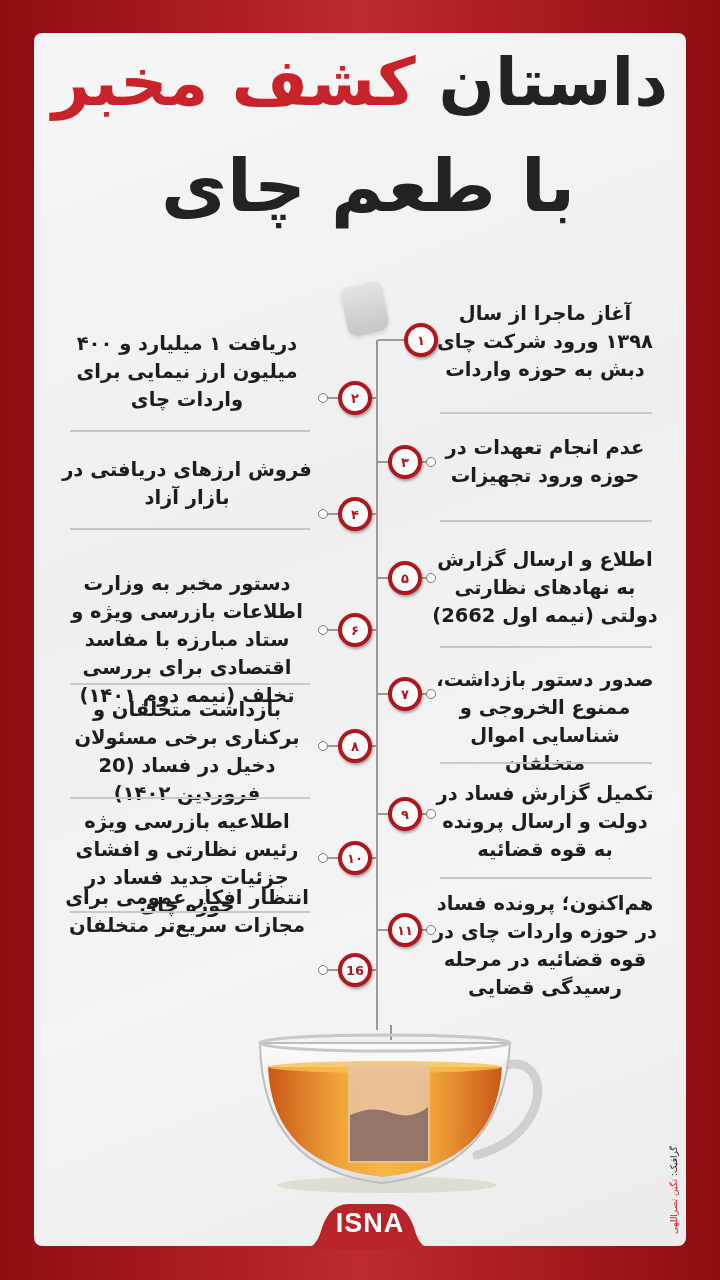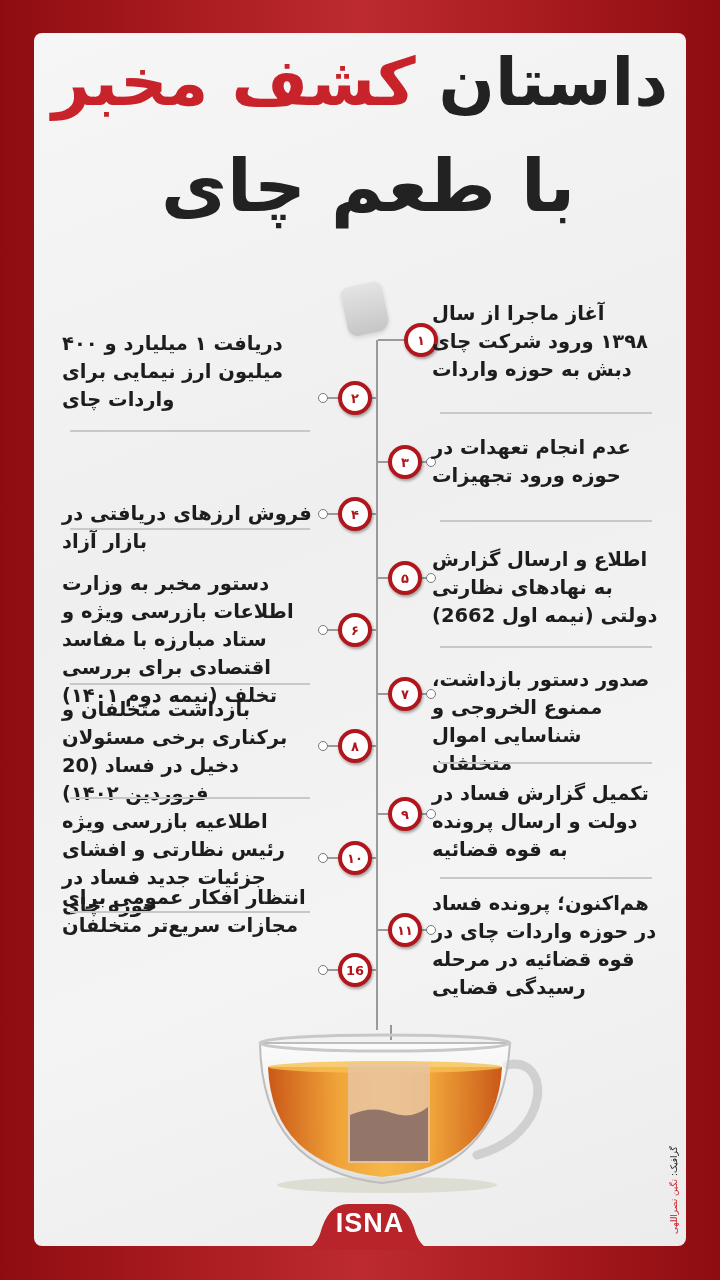--- a/index.html
+++ b/index.html
@@ -27,21 +27,21 @@
     position:absolute; left:376px; top:340px; width:2px; height:690px; background:#9a9a9a;
   }
   .teabag-top {
     position:absolute; left:344px; top:284px; width:42px; height:50px;
     background: linear-gradient(180deg, #e4e4e4, #c6c6c6);
     border-radius:8px 8px 12px 10px;
     transform: rotate(-12deg);
     box-shadow: 0 2px 4px rgba(0,0,0,.12);
   }
   .item {
-    position:absolute; direction:rtl; text-align:left;
+    position:absolute; direction:rtl; text-align:center;
     color:#1d1d1d; font-size:19.5px; line-height:28px; font-weight:bold;
   }
   .item.right { left:432px; width:226px; }
   .item.left { left:62px; width:250px; }
   .divider {
     position:absolute; height:2px; background:#c8c8c8;
   }
   .divider.right { left:440px; width:212px; }
   .divider.left { left:70px; width:240px; }
 
@@ -104,21 +104,21 @@
 
 <div class="connector" style="left:378px;top:461px;width:50px;"></div>
 <div class="marker" style="left:388px;top:445px;">۳</div>
 <div class="dot" style="left:426px;top:457px;"></div>
 <div class="item right" style="top:434px;">عدم انجام تعهدات در حوزه ورود تجهیزات</div>
 <div class="divider right" style="top:520px;"></div>
 
 <div class="dot" style="left:318px;top:509px;"></div>
 <div class="connector" style="left:328px;top:513px;width:48px;"></div>
 <div class="marker" style="left:338px;top:497px;">۴</div>
-<div class="item left" style="top:456px;margin-top:44px;">فروش ارزهای دریافتی در بازار آزاد</div>
+<div class="item left" style="top:456px;">فروش ارزهای دریافتی در بازار آزاد</div>
 <div class="divider left" style="top:528px;"></div>
 
 <div class="connector" style="left:378px;top:577px;width:50px;"></div>
 <div class="marker" style="left:388px;top:561px;">۵</div>
 <div class="dot" style="left:426px;top:573px;"></div>
 <div class="item right" style="top:546px;">اطلاع و ارسال گزارش به نهادهای نظارتی دولتی (نیمه اول 2662)</div>
 <div class="divider right" style="top:646px;"></div>
 
 <div class="dot" style="left:318px;top:625px;"></div>
 <div class="connector" style="left:328px;top:629px;width:48px;"></div>

